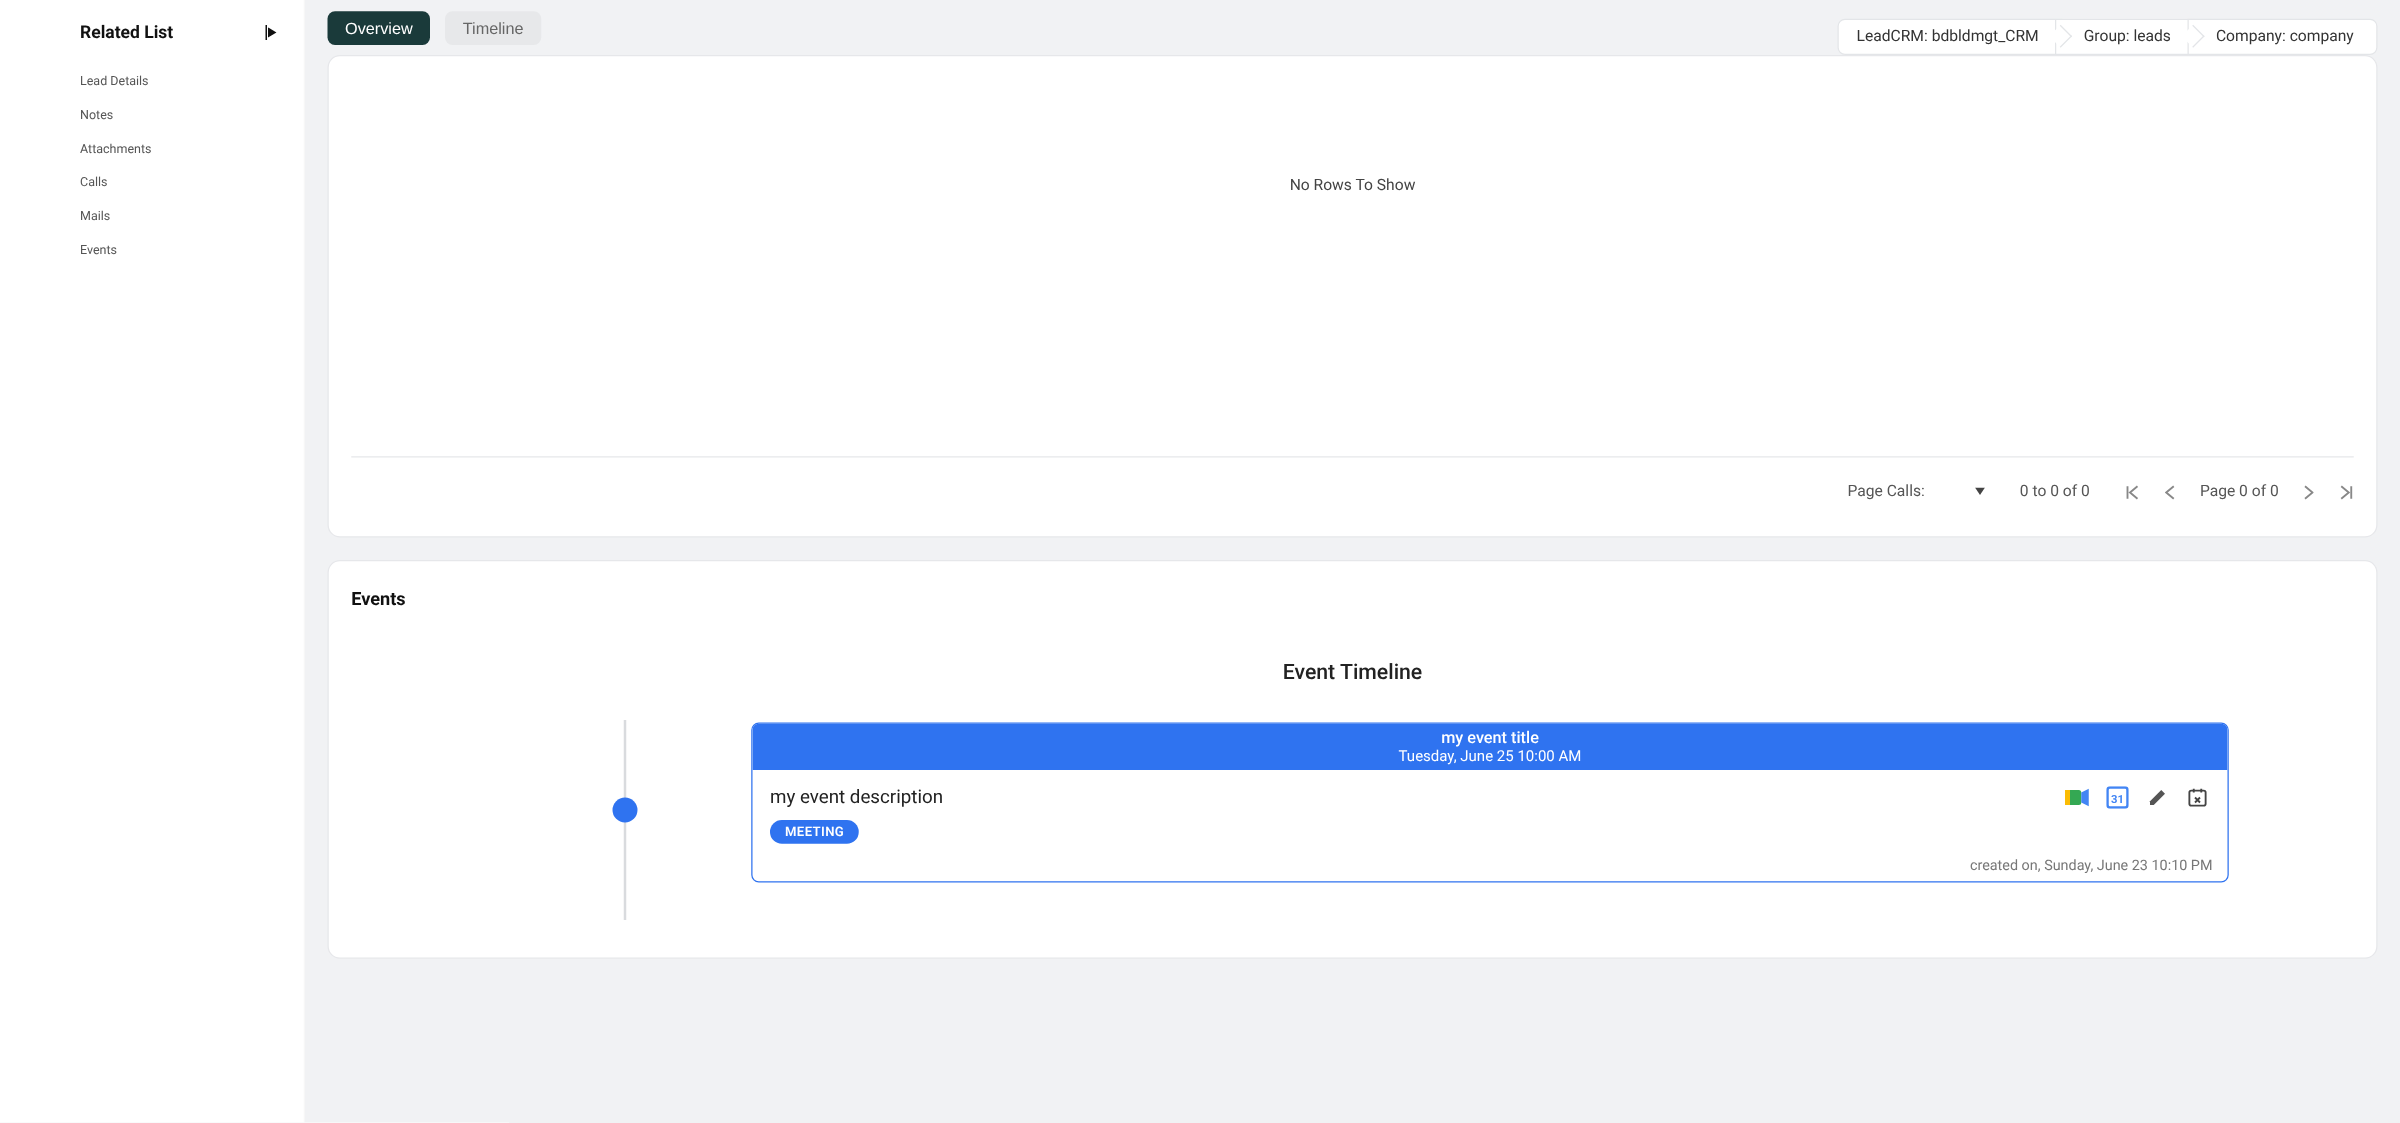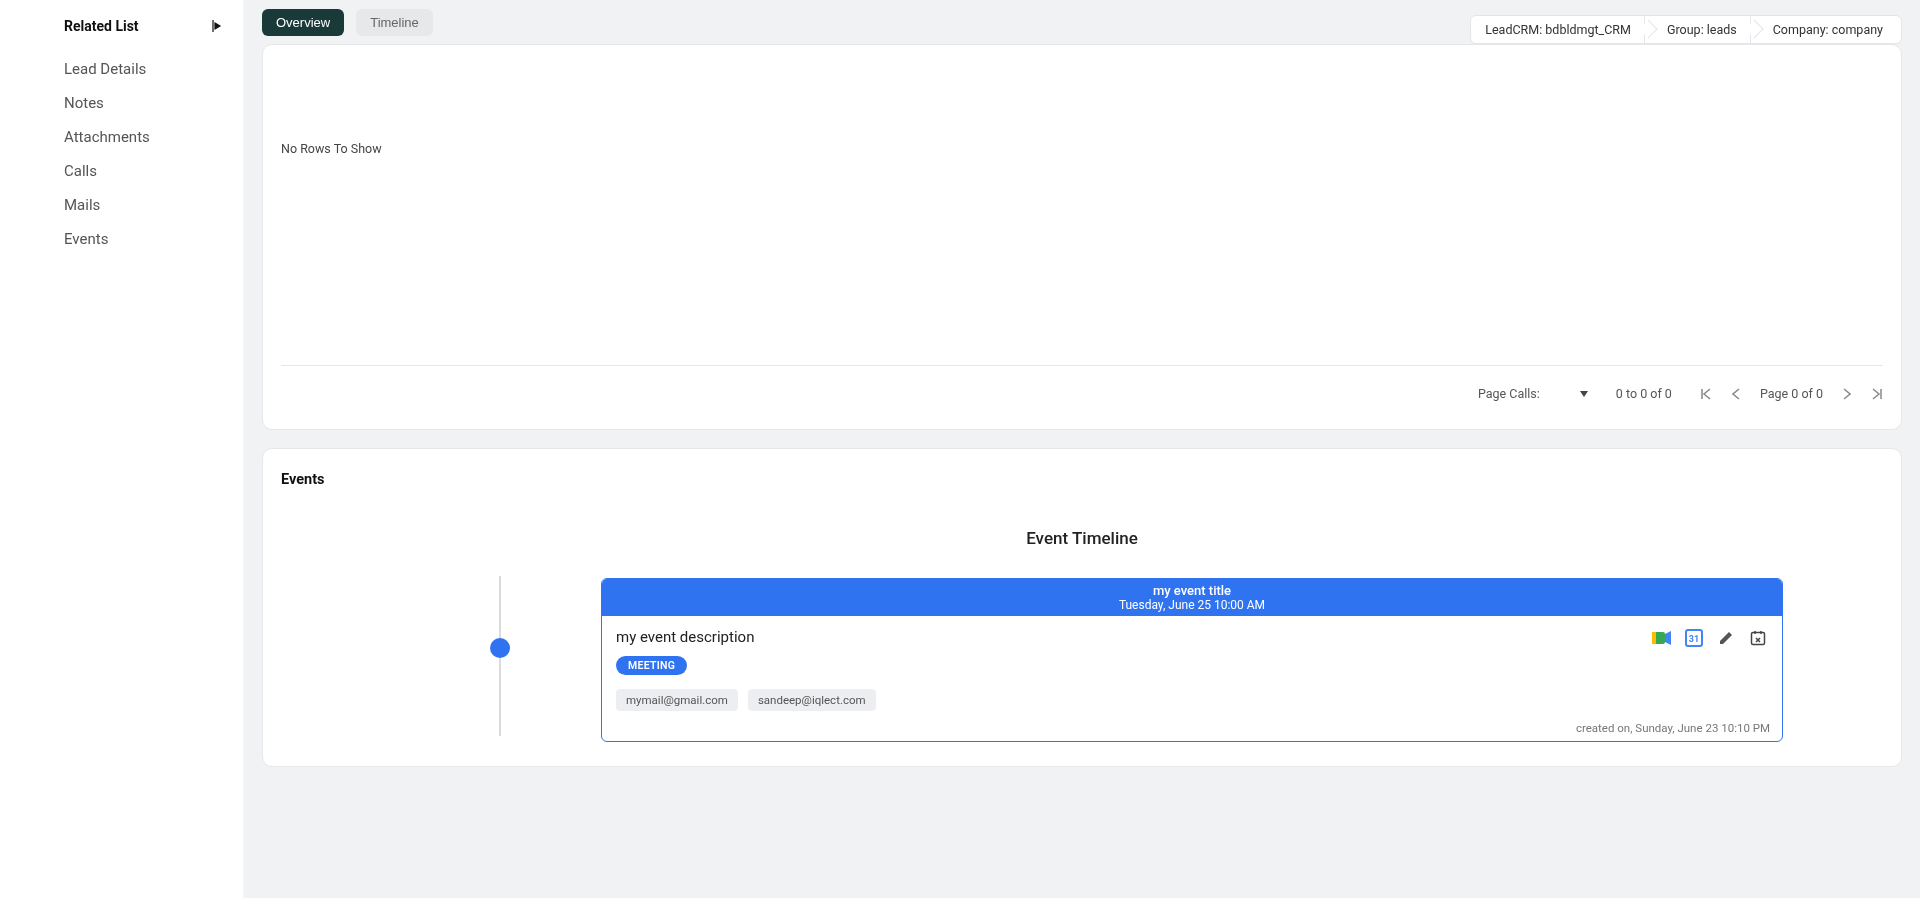--- a/index.html
+++ b/index.html
@@ -5,41 +5,41 @@
 * { box-sizing: border-box; margin: 0; padding: 0; }
 body { font-family: -apple-system, BlinkMacSystemFont, "Segoe UI", Roboto, Arial, sans-serif; background: #fff; color: #1a1a1a; }
 .app { display: flex; height: 898px; width: 1920px; }
 
 
 .sidebar { width: 244px; background: #fff; padding: 18px 0 0 0; border-right: 1px solid rgba(0,0,0,0.03); position: relative; }
 .sidebar-header { display: flex; align-items: center; justify-content: space-between; padding: 0 18px 0 64px; margin-bottom: 18px; }
 .sidebar-title { font-weight: 700; font-size: 14px; color: #111; }
 .collapse-btn { cursor: pointer; width: 16px; height: 16px; display: flex; align-items: center; justify-content: center; }
 .sidebar-items { list-style: none; }
-.sidebar-item { padding: 8px 18px 8px 64px; font-size: 15px; color: #555; cursor: pointer; }
+.sidebar-item { padding: 8px 18px 8px 64px; font-size: 10px; color: #555; cursor: pointer; }
 
 
 .main { flex: 1; background: #f1f2f4; overflow-y: auto; position: relative; }
 .topbar { height: 44px; background: #f1f2f4; display: flex; align-items: center; justify-content: space-between; padding: 0 18px; position: sticky; top: 0; z-index: 5; }
 .tabs { display: flex; gap: 12px; }
 .tab { padding: 6px 14px; border-radius: 6px; font-size: 13px; font-weight: 500; cursor: pointer; border: none; }
 .tab.active { background: #1a3a3a; color: #fff; }
 .tab.inactive { background: #e7e8ea; color: #666; }
 .breadcrumb-wrap { display: flex; align-items: center; }
 .crumb { position: relative; background: #fff; border: 1px solid #e3e5e8; padding: 6px 18px 6px 22px; font-size: 12.5px; color: #333; margin-left: -6px; margin-top: 14px; }
 .crumb:first-child { border-radius: 6px 0 0 6px; padding-left: 14px; margin-left: 0; }
 .crumb:last-child { border-radius: 0 6px 6px 0; }
 .crumb::after { content: ''; position: absolute; right: -6px; top: 50%; transform: translateY(-50%) rotate(45deg); width: 12px; height: 12px; background: #fff; border-top: 1px solid #e3e5e8; border-right: 1px solid #e3e5e8; z-index: 1; }
 .crumb:last-child::after { display: none; }
 
 
 .content { padding: 0 18px 40px 18px; }
 .card { background: #fff; border: 1px solid #e6e7ea; border-radius: 10px; margin-bottom: 18px; }
 .card.first { padding: 0 18px 28px 18px; }
-.empty-area { height: 320px; display: flex; align-items: flex-start; padding-top: 96px; }
+.empty-area { height: 320px; display: flex; align-items: flex-start; justify-content: center; padding-top: 96px; }
 .empty-text { font-size: 12.5px; color: #444; }
 .card-divider { height: 1px; background: #e6e7ea; margin: 0 0 14px 0; }
 .pager { display: flex; align-items: center; justify-content: flex-end; gap: 28px; font-size: 12.5px; color: #555; padding-top: 6px; }
 .pager .ps { display: flex; align-items: center; gap: 40px; }
 .pager .caret { font-size: 10px; color: #555; }
 .pager-nav { display: flex; align-items: center; gap: 20px; }
 .pager-btn { cursor: pointer; color: #888; display: inline-flex; }
 
 
 .card.events { padding: 22px 18px 30px 18px; }
@@ -179,24 +179,20 @@
                   </span>
                   <span class="ico">
                     <svg width="16" height="16" viewBox="0 0 16 16">
                         <rect x="1.5" y="2.5" width="13" height="12" rx="1.5" fill="none" stroke="#444" stroke-width="1.5"></rect>
                         <path d="M5 1 L5 4 M11 1 L11 4" stroke="#444" stroke-width="1.5"></path>
                         <path d="M6 8 L10 12 M10 8 L6 12" stroke="#444" stroke-width="1.5"></path>
                       </svg>
                   </span>
                 </div>
               </div>
-              <div class="attendees">
-                <span class="chip">mymail@gmail.com</span>
-                <span class="chip">sandeep@iqlect.com</span>
-              </div>
             </div>
             <div class="event-footer">created on, Sunday, June 23 10:10 PM</div>
           </div>
         </div>
       </div>
     </div>
   </main>
 </div>
 
 </body></html>

